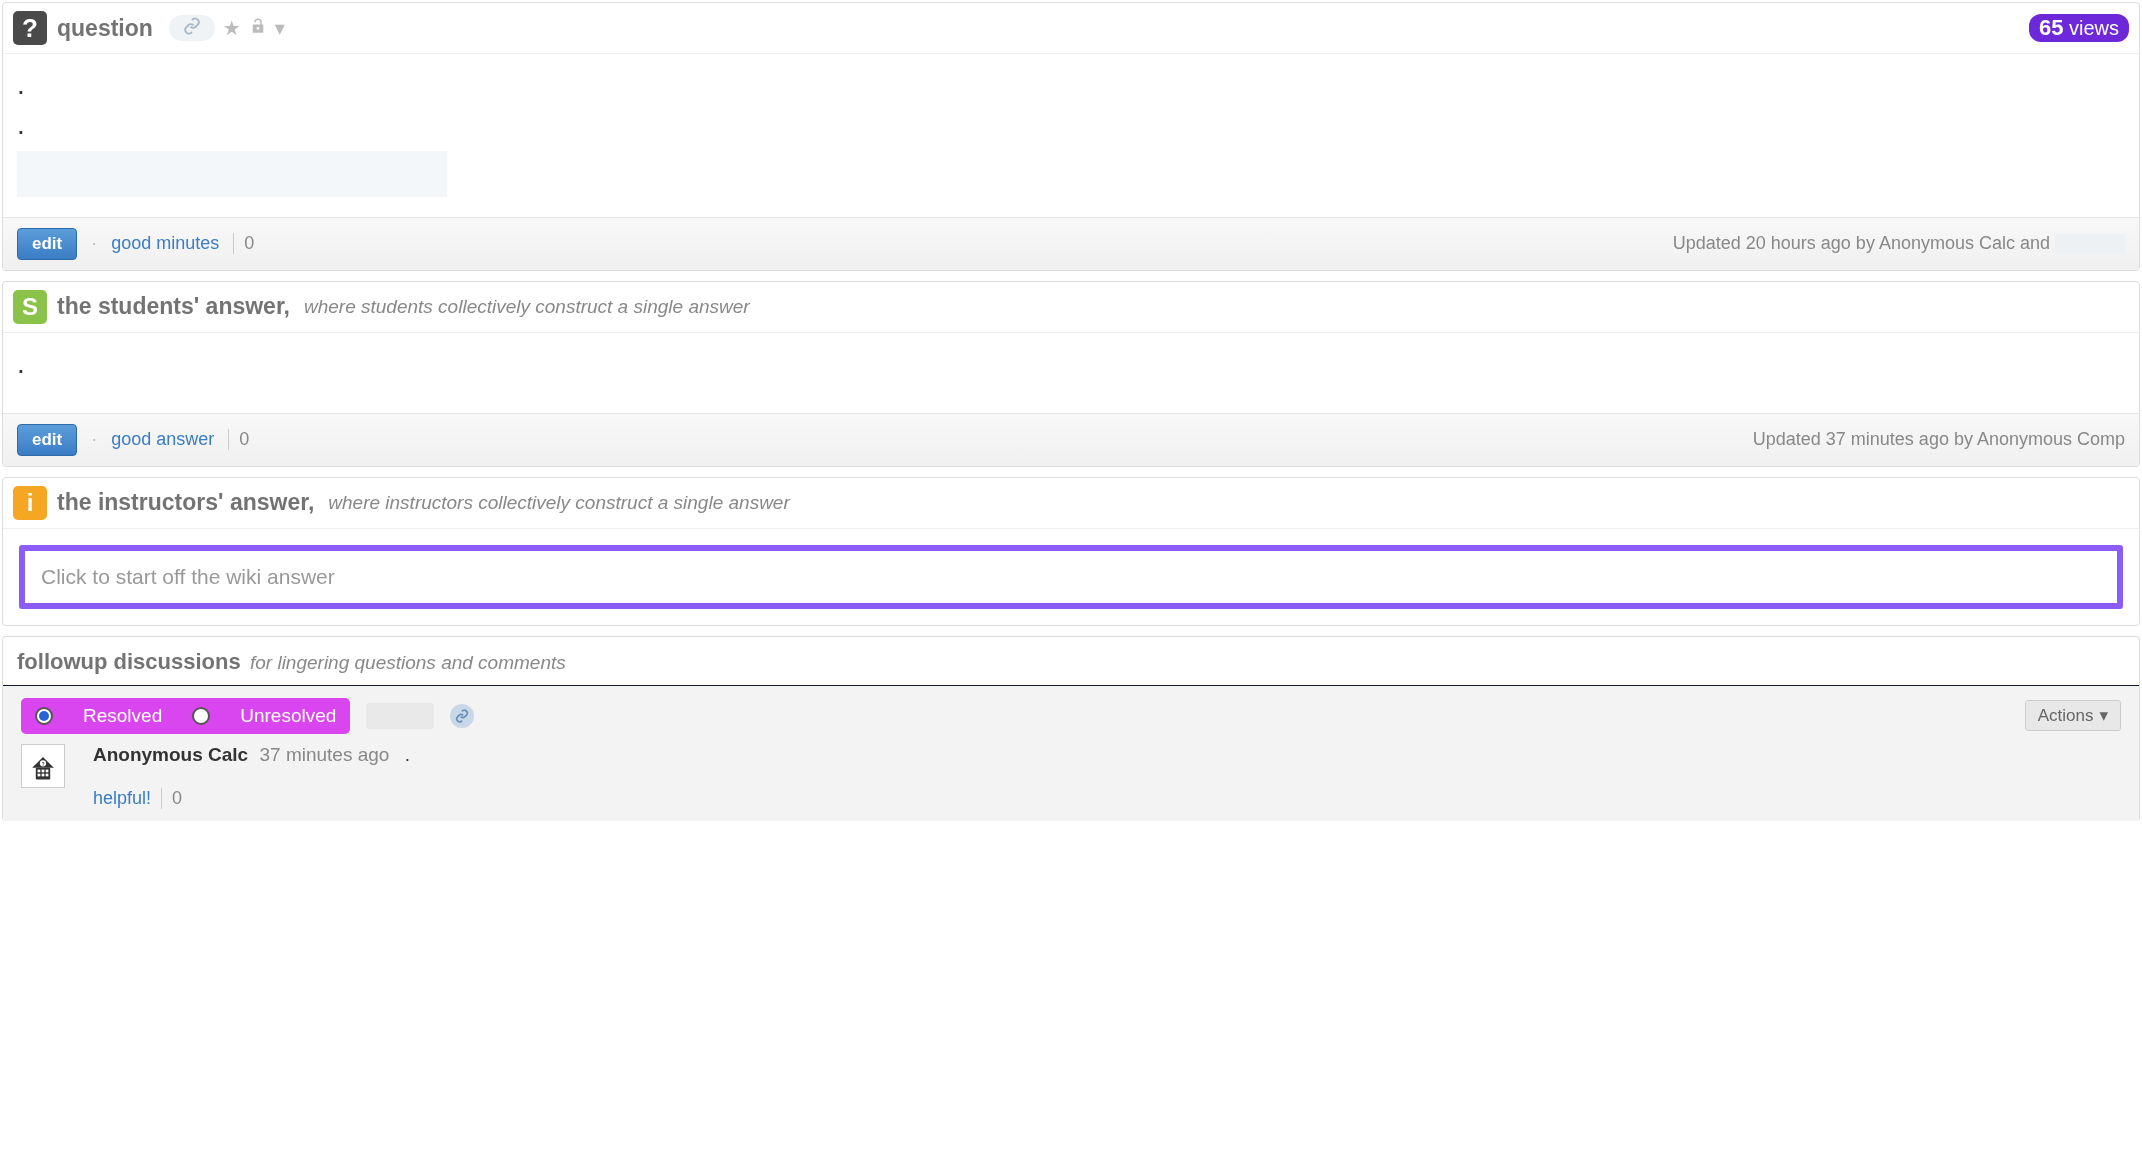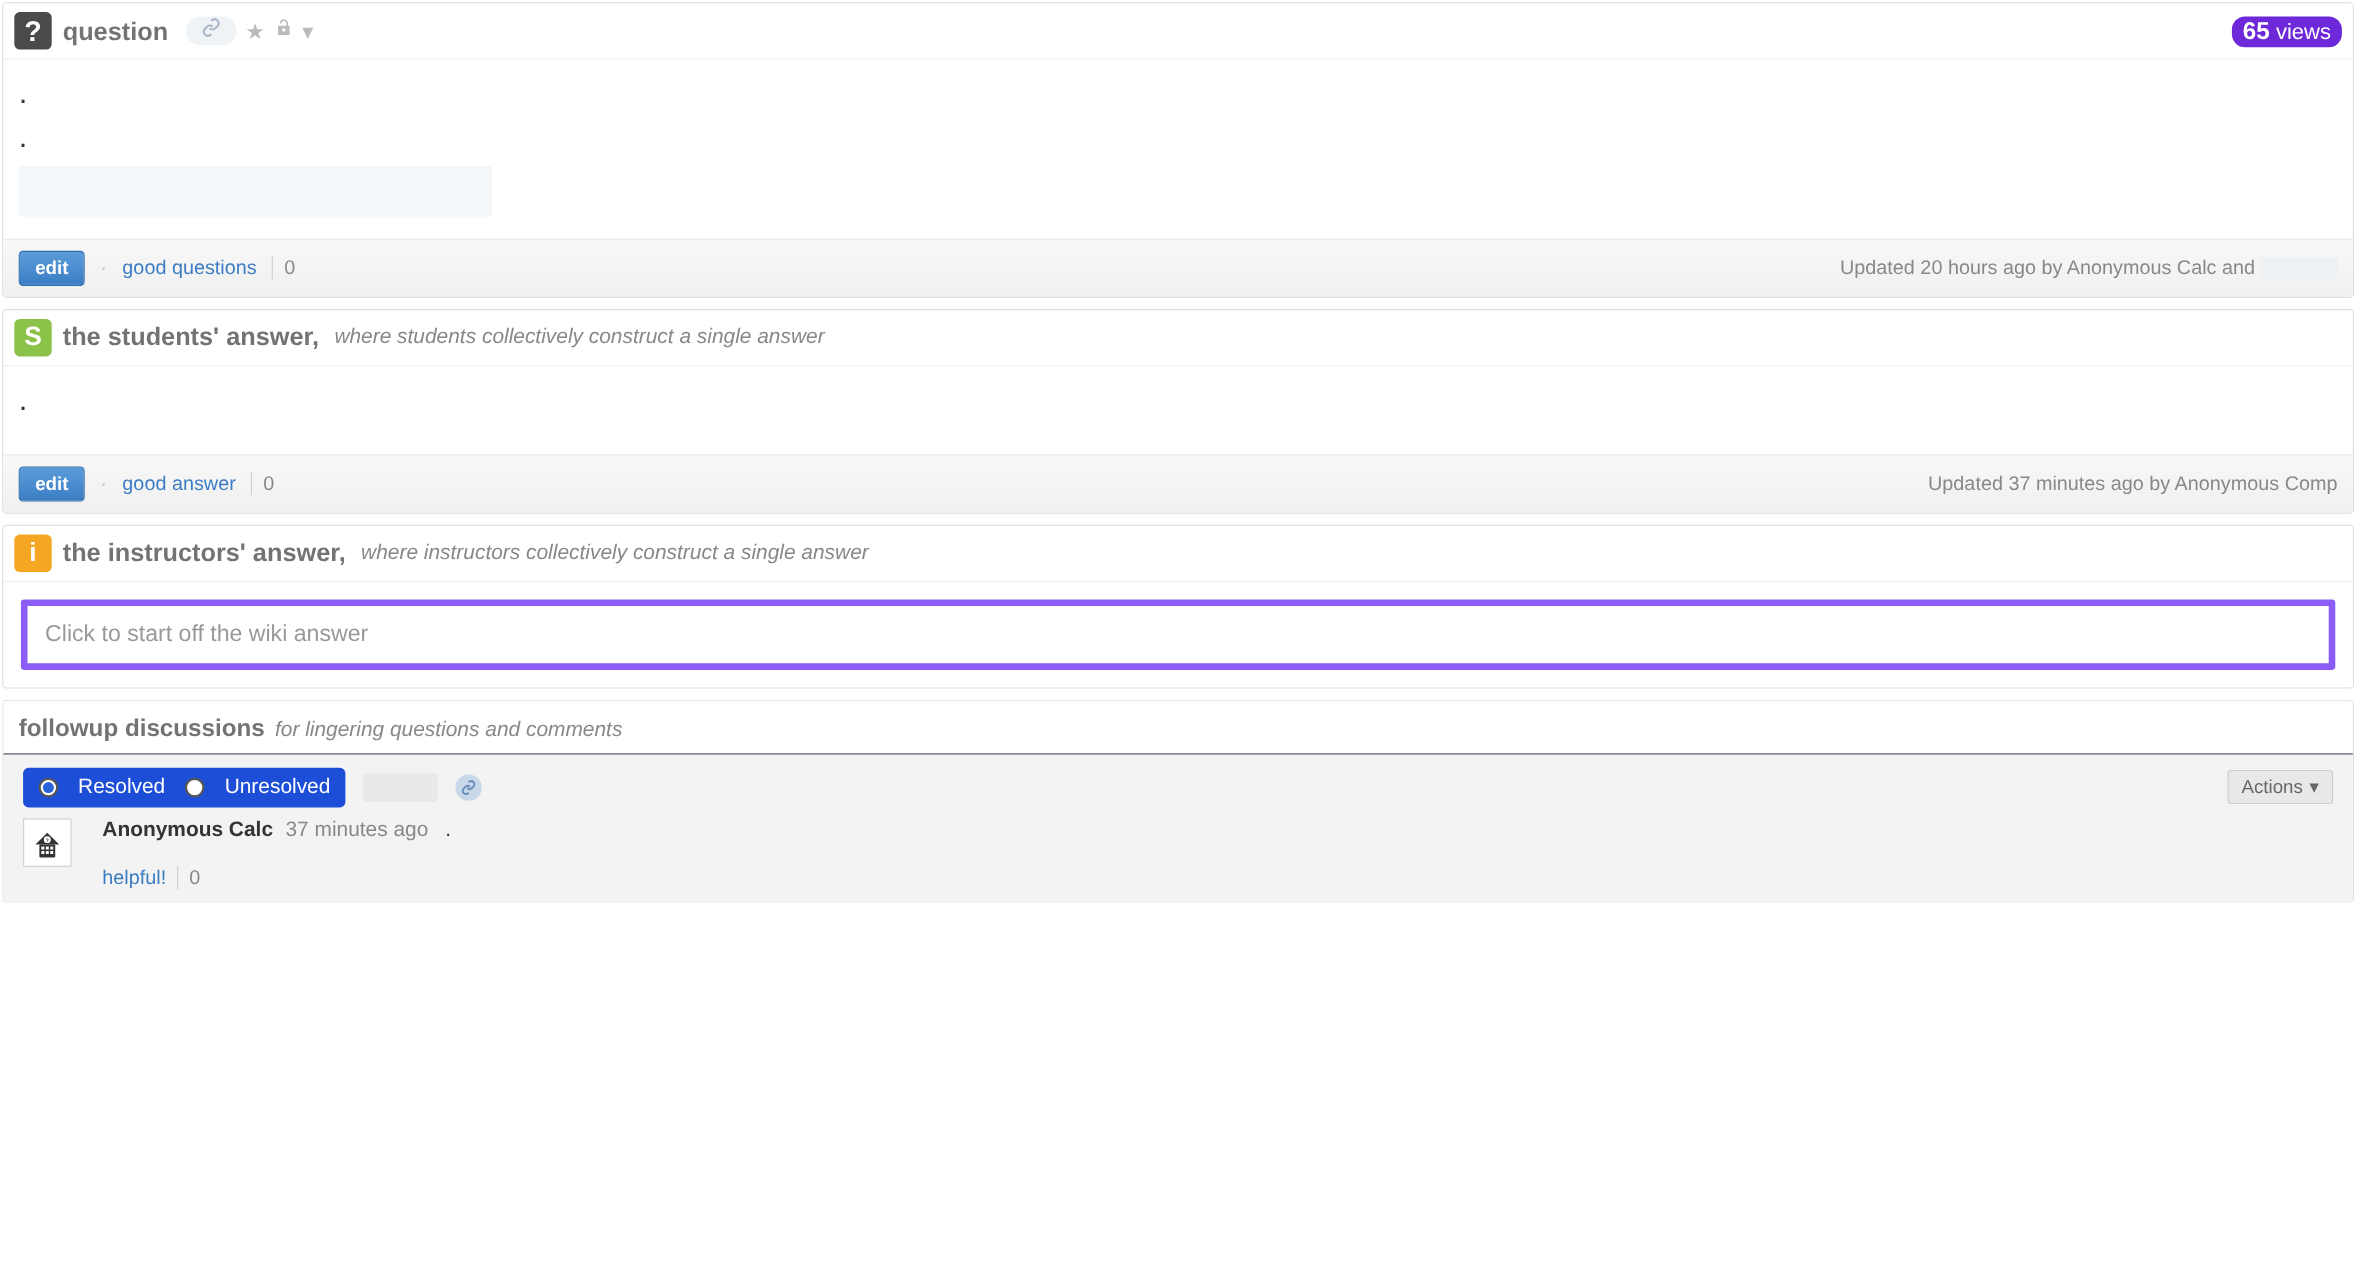--- a/index.html
+++ b/index.html
@@ -139,26 +139,26 @@
     background: #f3f3f3;
     padding: 12px 18px;
   }
   .followup-toolbar {
     display: flex;
     align-items: center;
     gap: 16px;
     margin-bottom: 10px;
   }
   .toggle-group {
-    background: #1d4ed8;
+    background: #d946ef;
     border-radius: 5px;
     padding: 7px 14px;
     display: flex;
     align-items: center;
-    gap: 18px;
+    gap: 30px;
   }
   .radio {
     width: 18px;
     height: 18px;
     border-radius: 50%;
     border: 2px solid #555;
     background: #fff;
     display: inline-flex;
     align-items: center;
     justify-content: center;
@@ -264,21 +264,21 @@
     </div>
   </div>
   <div class="panel-body">
     <div class="dot">.</div>
     <div class="dot" style="margin-top:18px">.</div>
     <div class="redacted-block"></div>
   </div>
   <div class="panel-footer">
     <button class="btn-edit">edit</button>
     <span class="sep-dot">·</span>
-    <span class="link">good questions</span>
+    <span class="link">good minutes</span>
     <span class="vbar count-zero">0</span>
     <span class="footer-right">
       <span>Updated 20 hours ago by Anonymous Calc and </span><span class="redacted-inline"></span>
     </span>
   </div>
 </div>
 
 <div class="panel">
   <div class="panel-header">
     <div class="icon-badge icon-s">S</div>

